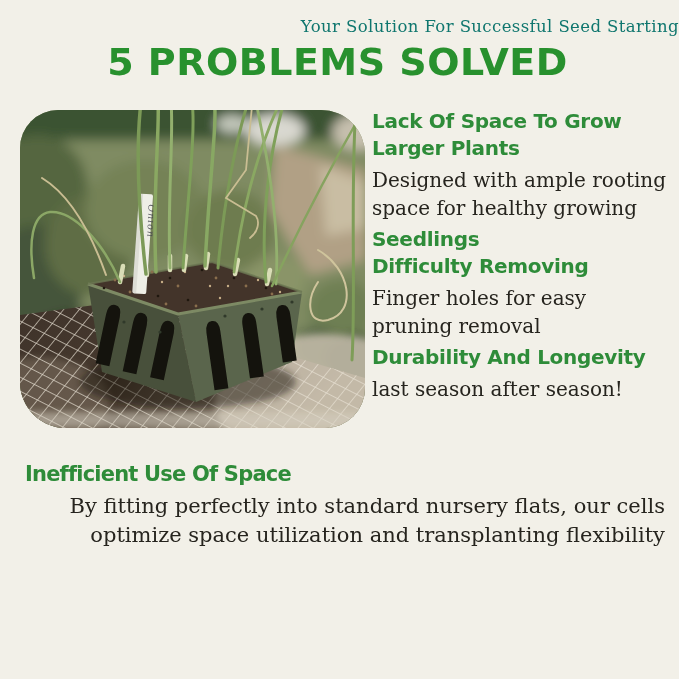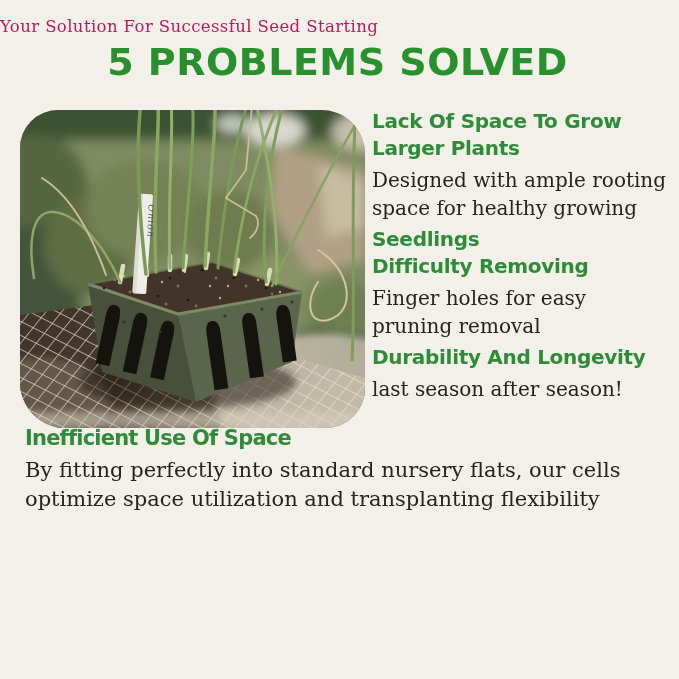--- a/index.html
+++ b/index.html
@@ -1,36 +1,36 @@
 <!DOCTYPE html>
 <html><head>
 <meta charset="utf-8">
 <style>
   html,body{margin:0;padding:0;}
   body{width:679px;height:679px;font-family:"DejaVu Sans",sans-serif;}
   .canvas{position:relative;width:679px;height:679px;background:#f2f0e8;overflow:hidden;}
-  .tagline{position:absolute;top:17px;left:0;right:0;text-align:left;
-    font-family:"DejaVu Serif",serif;font-size:16.5px;letter-spacing:.4px;color:#be185d;white-space:nowrap;}
+  .tagline{position:absolute;top:17px;left:0;right:0;text-align:right;
+    font-family:"DejaVu Serif",serif;font-size:16.5px;letter-spacing:.4px;color:#0f766e;white-space:nowrap;}
   .title{position:absolute;top:40px;left:0;right:4px;text-align:center;
     font-family:"DejaVu Sans",sans-serif;font-weight:800;font-size:38px;letter-spacing:.5px;
     color:#28912e;white-space:nowrap;}
   .photo{position:absolute;left:20px;top:110px;width:345px;height:318px;
     border-radius:38px 44px 40px 46px;overflow:hidden;background:#7f8b62;}
   .photo svg{display:block;}
   .rc{position:absolute;left:372px;top:108px;width:306px;}
   .rc-h{margin-bottom:5px;}
   .rc-h div{font-family:"DejaVu Sans",sans-serif;font-weight:bold;font-size:20px;line-height:27px;
     letter-spacing:-.3px;color:#2e8c39;white-space:nowrap;}
   .rc-b{margin-bottom:4px;}
   .rc-b div{font-family:"DejaVu Serif",serif;font-size:20px;line-height:27.5px;color:#26241e;white-space:nowrap;}
-  .bottom{position:absolute;left:25px;top:425px;width:640px;}
+  .bottom{position:absolute;left:25px;top:461px;width:640px;}
   .bt-h div{font-family:"DejaVu Sans",sans-serif;font-weight:bold;font-size:21px;line-height:26px;
     letter-spacing:-.8px;color:#2e8c39;white-space:nowrap;}
   .bt-h{margin-bottom:5px;}
-  .bt-b{margin-bottom:13px;}
+  .bt-b{margin-bottom:13px;text-align:right;}
   .bt-b div{font-family:"DejaVu Serif",serif;font-size:21px;line-height:29px;color:#26241e;white-space:nowrap;}
 </style>
 </head>
 <body>
 
 <div class="canvas">
 
   <div class="tagline">Your Solution For Successful Seed Starting</div>
   <div class="title">5 PROBLEMS SOLVED</div>
 

